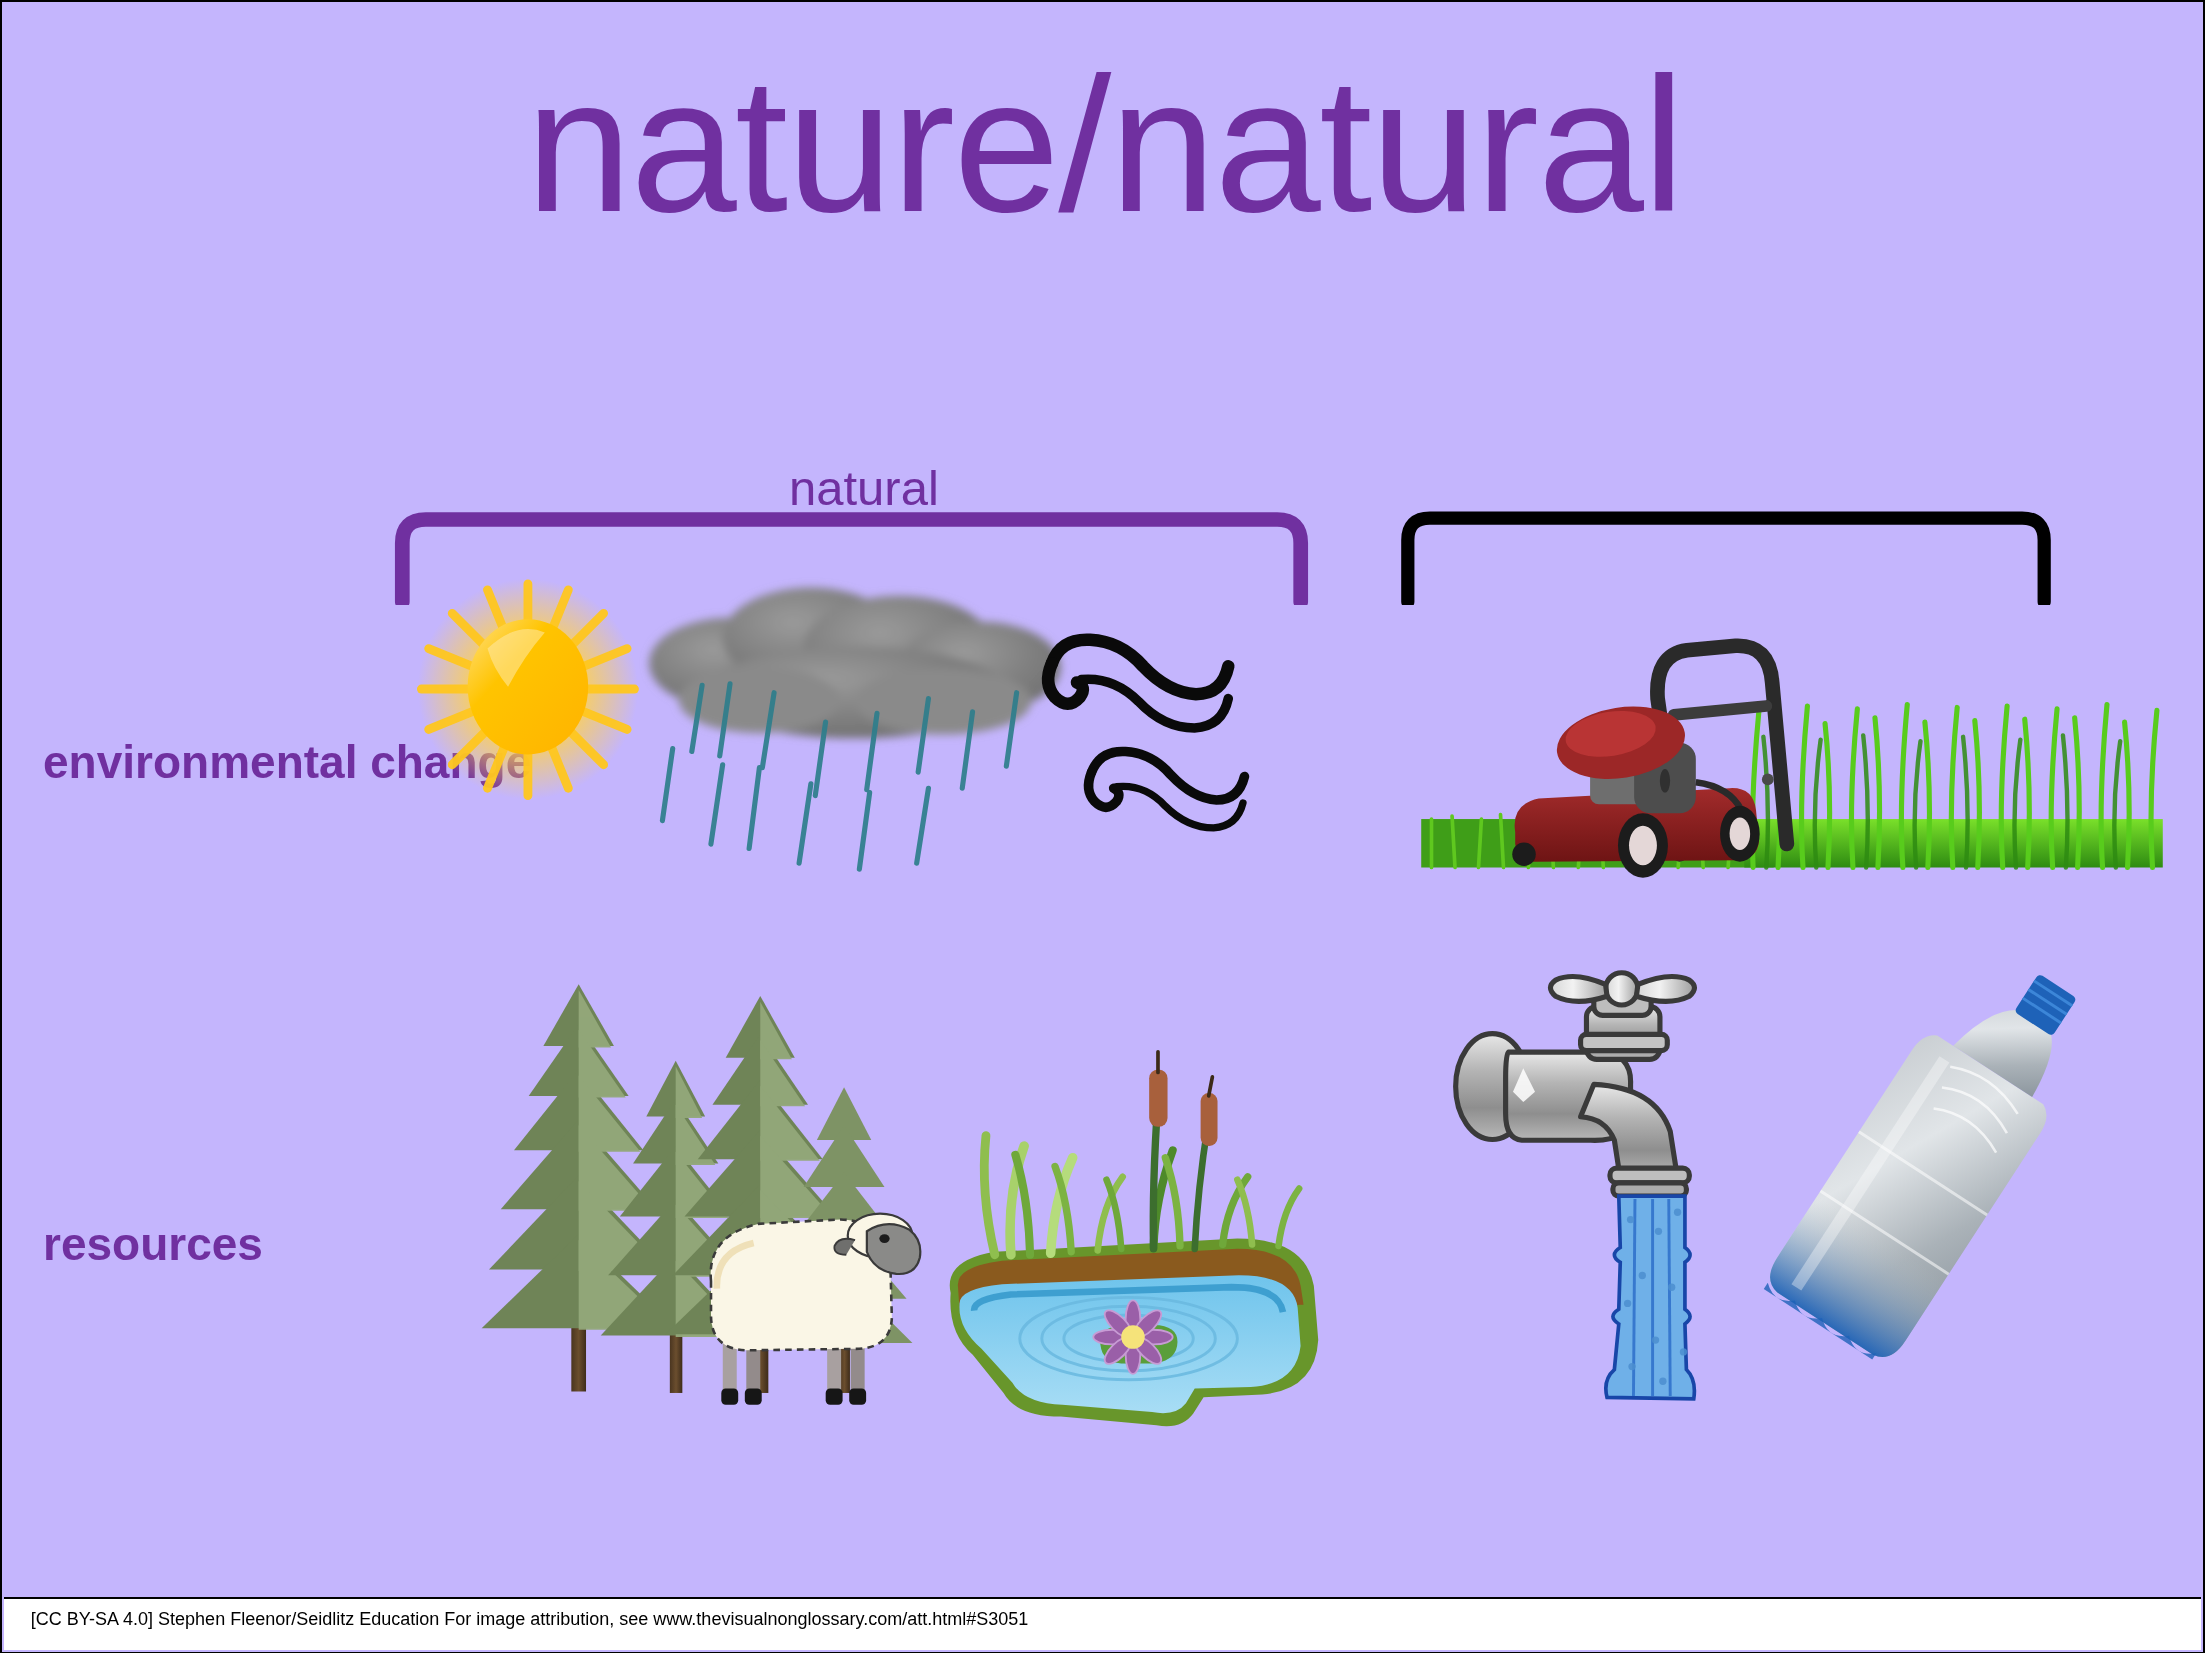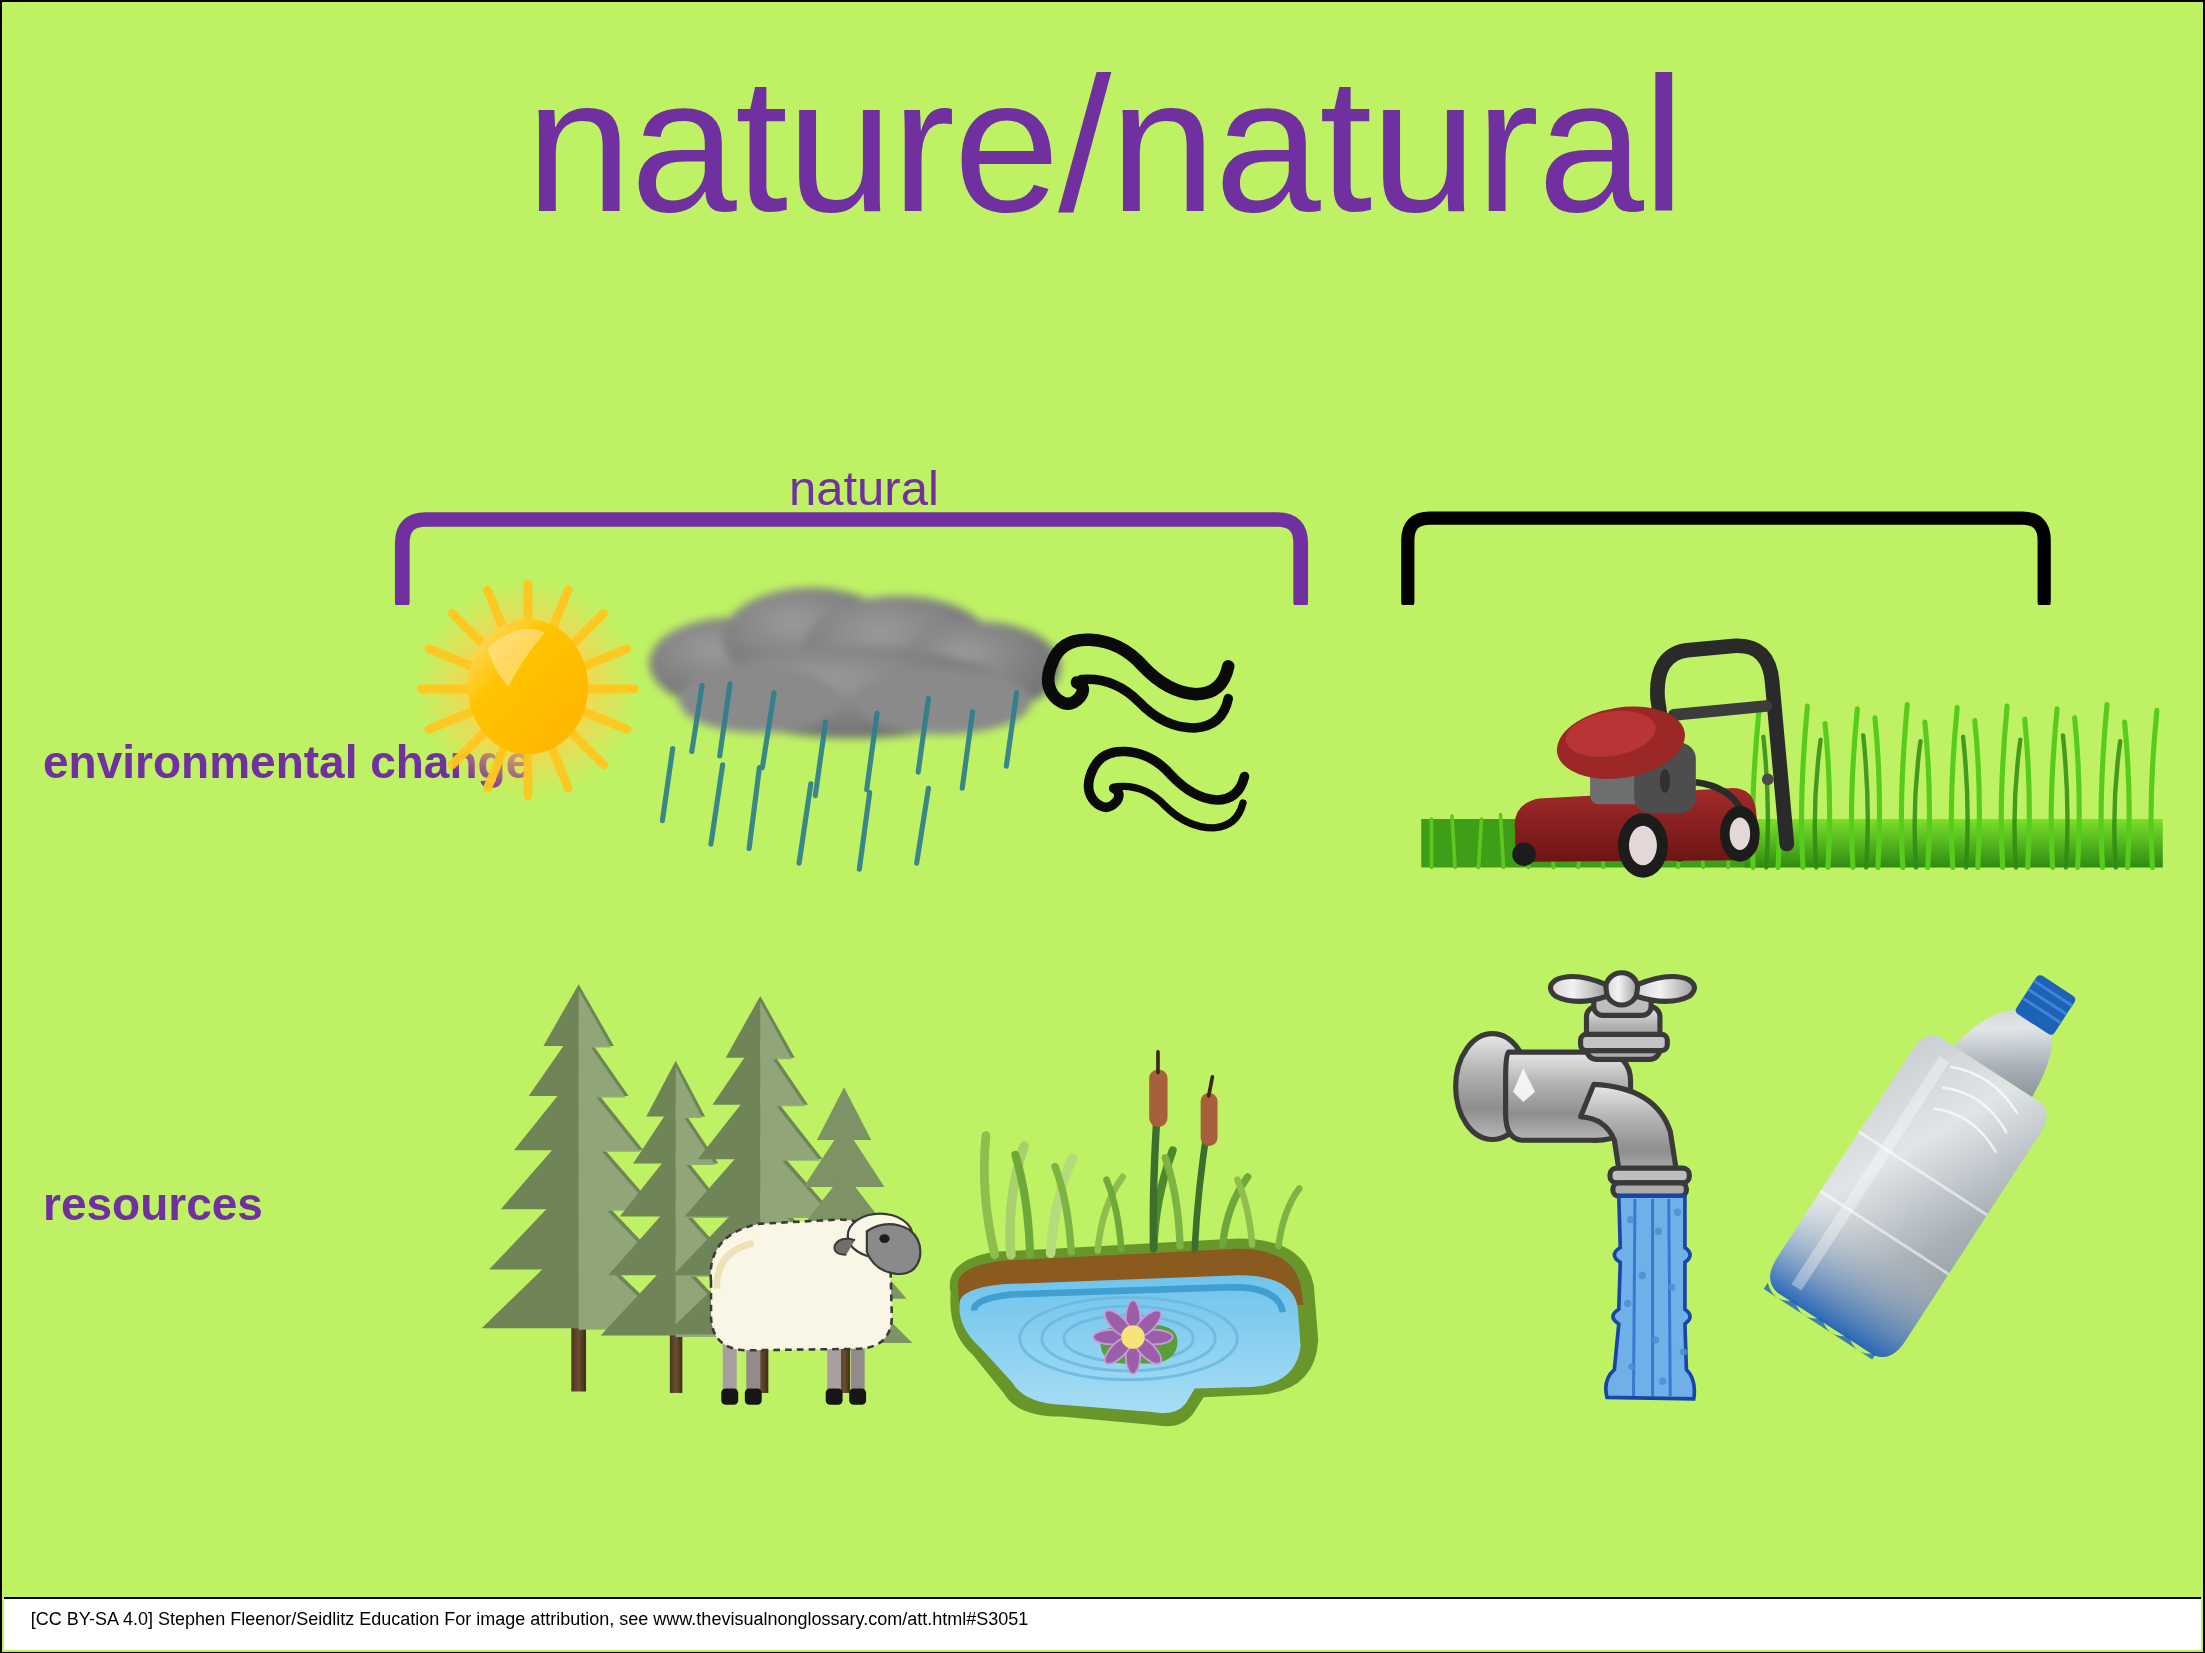--- a/index.html
+++ b/index.html
@@ -10,21 +10,21 @@
   body {
     width: 2205px;
     height: 1654px;
     font-family: "Liberation Sans", sans-serif;
     overflow: hidden;
   }
   #page {
     position: relative;
     width: 2205px;
     height: 1654px;
-    background: #bef264;
+    background: #c4b5fd;
     box-sizing: border-box;
     border: 2.2px solid #000000;
     overflow: hidden;
   }
 
   
   #title {
     position: absolute;
     top: 43px;
     left: 0;
@@ -59,21 +59,21 @@
   
   .row-label {
     position: absolute;
     color: #7030A0;
     font-size: 46px;
     font-weight: bold;
     line-height: 1.22;
     white-space: pre-line;
   }
   #label-environmental-change { left: 41px; top: 676px; }
-  #label-resources { left: 41px; top: 1118px; }
+  #label-resources { left: 41px; top: 1158px; }
 
   
   .cell { position: absolute; }
   #cell-weather   { left: 412px;  top: 573px;  width: 926px; height: 353px; }
   #cell-mower     { left: 1419px; top: 610px;  width: 742px; height: 279px; }
   #cell-resources-natural { left: 412px; top: 941px; width: 941px; height: 500px; }
   #cell-resources-notnatural { left: 1433px; top: 956px; width: 735px; height: 485px; }
 
   
   #footer-bar {

